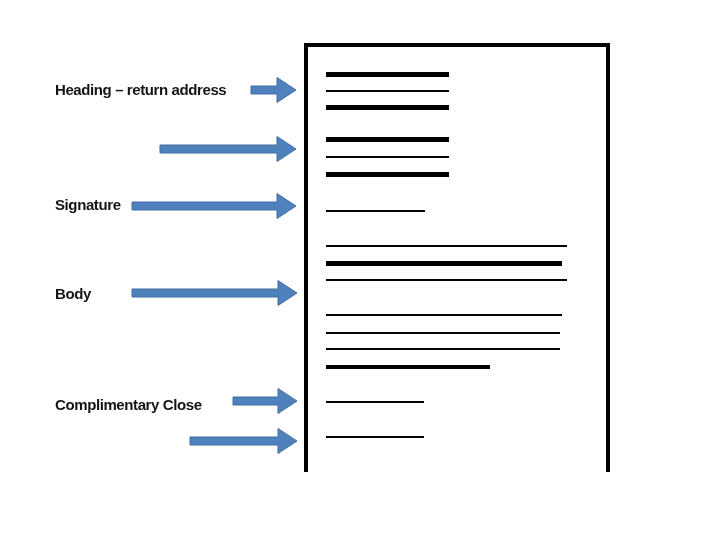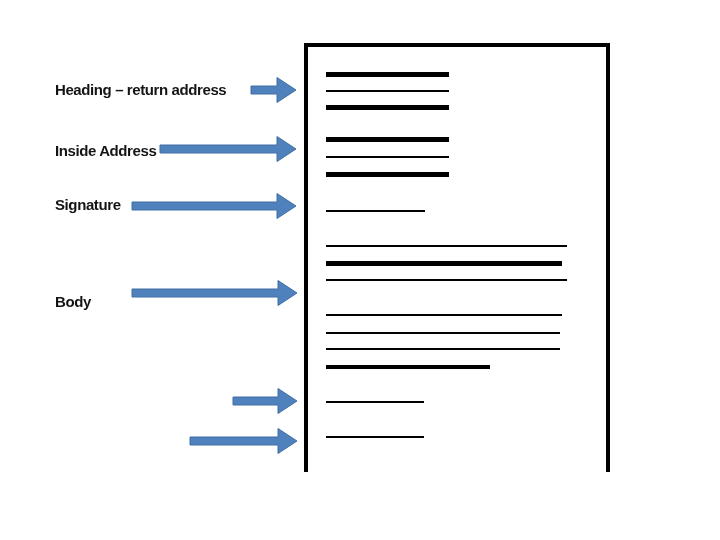--- a/index.html
+++ b/index.html
@@ -40,23 +40,23 @@
     pointer-events: none;
   }
   .letter-line { position: absolute; }
 </style>
 </head>
 <body>
 
 <div class="slide">
 
   <div class="label" style="top:80px">Heading – return address</div>
-  <div class="label" style="top:141px">Inside Address</div>
   <div class="label" style="top:195px">Signature</div>
-  <div class="label" style="top:292px">Body</div>
+  <div class="label" style="top:284px">Body</div>
+  <div class="label" style="top:395px">Complimentary Close</div>
 
   <svg class="arrows-layer" viewBox="0 0 720 540" xmlns="http://www.w3.org/2000/svg">
       <polygon points="251,86 277,86 277,77.5 296,90 277,102.5 277,94 251,94" fill="#4f81bd" stroke="#3f6fa5" stroke-width="1"></polygon>
       <polygon points="160,145 277,145 277,136.5 296,149 277,161.5 277,153 160,153" fill="#4f81bd" stroke="#3f6fa5" stroke-width="1"></polygon>
       <polygon points="132,202 277,202 277,193.5 296,206 277,218.5 277,210 132,210" fill="#4f81bd" stroke="#3f6fa5" stroke-width="1"></polygon>
       <polygon points="132,289 278,289 278,280.5 297,293 278,305.5 278,297 132,297" fill="#4f81bd" stroke="#3f6fa5" stroke-width="1"></polygon>
       <polygon points="233,397 278,397 278,388.5 297,401 278,413.5 278,405 233,405" fill="#4f81bd" stroke="#3f6fa5" stroke-width="1"></polygon>
       <polygon points="190,437 278,437 278,428.5 297,441 278,453.5 278,445 190,445" fill="#4f81bd" stroke="#3f6fa5" stroke-width="1"></polygon>
     </svg>
 

